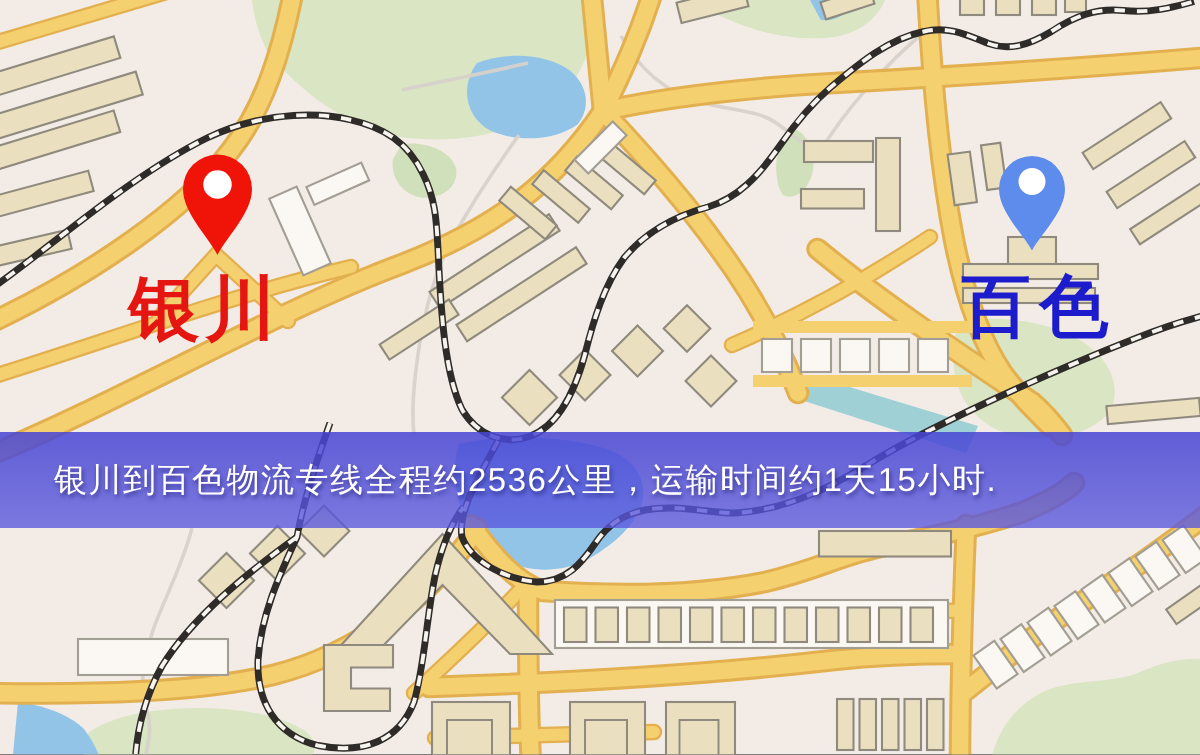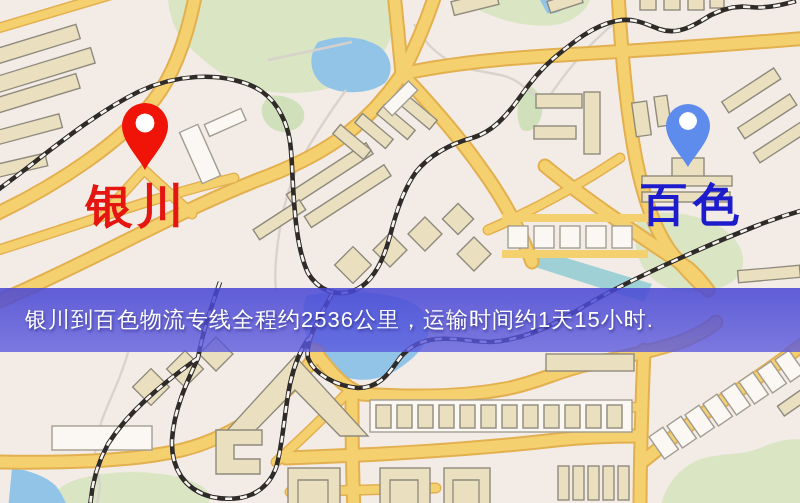--- a/index.html
+++ b/index.html
@@ -22,21 +22,21 @@
   .rail-dash use{stroke:#f7f4ef;stroke-width:2.6;fill:none;stroke-dasharray:7 8;}
   .b{fill:var(--pal-building,#eae0c0);stroke:var(--pal-building_outline,#8f8a7d);stroke-width:1.4;}
   .w{fill:#fbf7f2;stroke:#a39e93;stroke-width:1.4;}
   .strip{fill:var(--pal-road,#f5d06e);}
   .inner{fill:none;stroke:var(--pal-building_outline,#8f8a7d);stroke-width:1.3;}
 
   .city-label{font-family:"Liberation Serif", serif;font-weight:600;}
 
   .banner{position:absolute;left:0;top:288px;width:800px;height:64px;
           background:linear-gradient(180deg, rgba(72,70,212,.86), rgba(90,88,222,.78));
-          display:flex;align-items:center;box-sizing:border-box;padding-left:25px;}
+          display:flex;align-items:center;box-sizing:border-box;padding-left:36px;}
   .banner-text{color:#fff;font-size:22px;letter-spacing:1px;
                text-shadow:1px 2px 3px rgba(15,15,90,.55);white-space:nowrap;}
 </style>
 </head>
 <body>
 
 <div class="stage" style="--pal-background: #f3ece6; --pal-road: #f5d06e; --pal-road_edge: #e3b050; --pal-building: #eae0c0; --pal-building_outline: #8f8a7d; --pal-green_area: #d9e5c3; --pal-water: #92c4e8; --pal-railway: #2e2b28;">
 
   <svg class="map-svg" viewBox="0 0 800 503">
     <defs>

